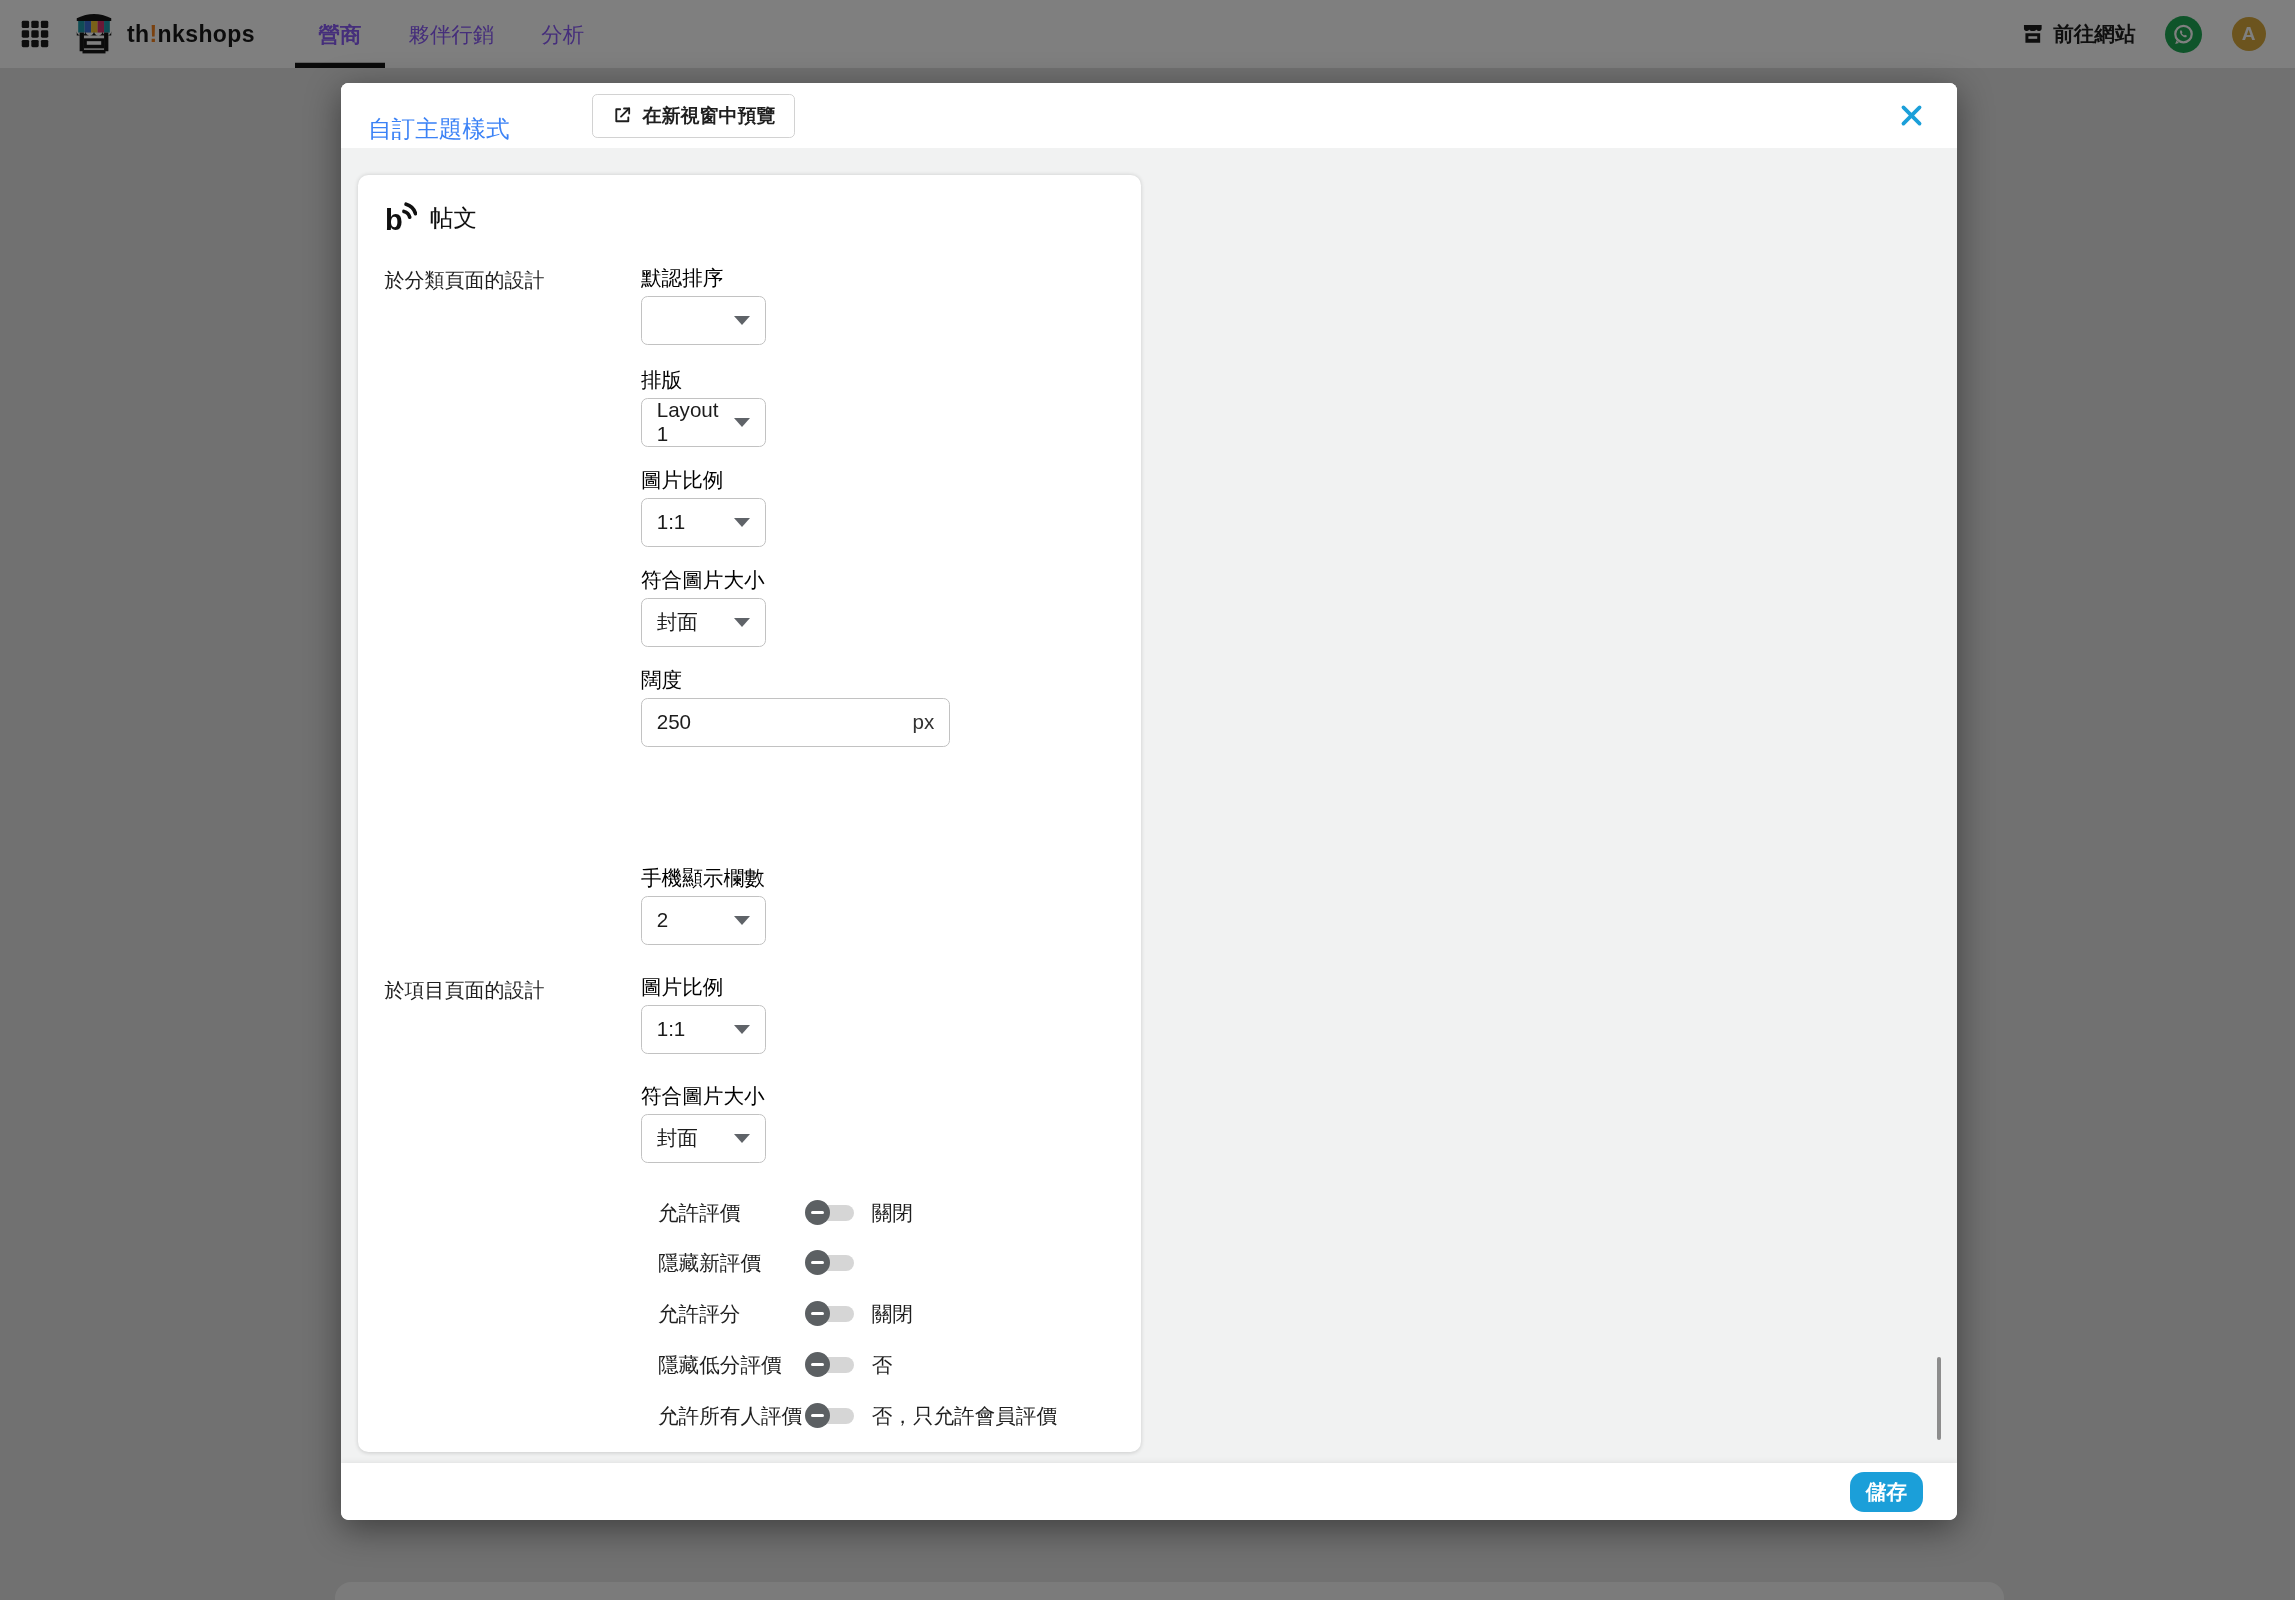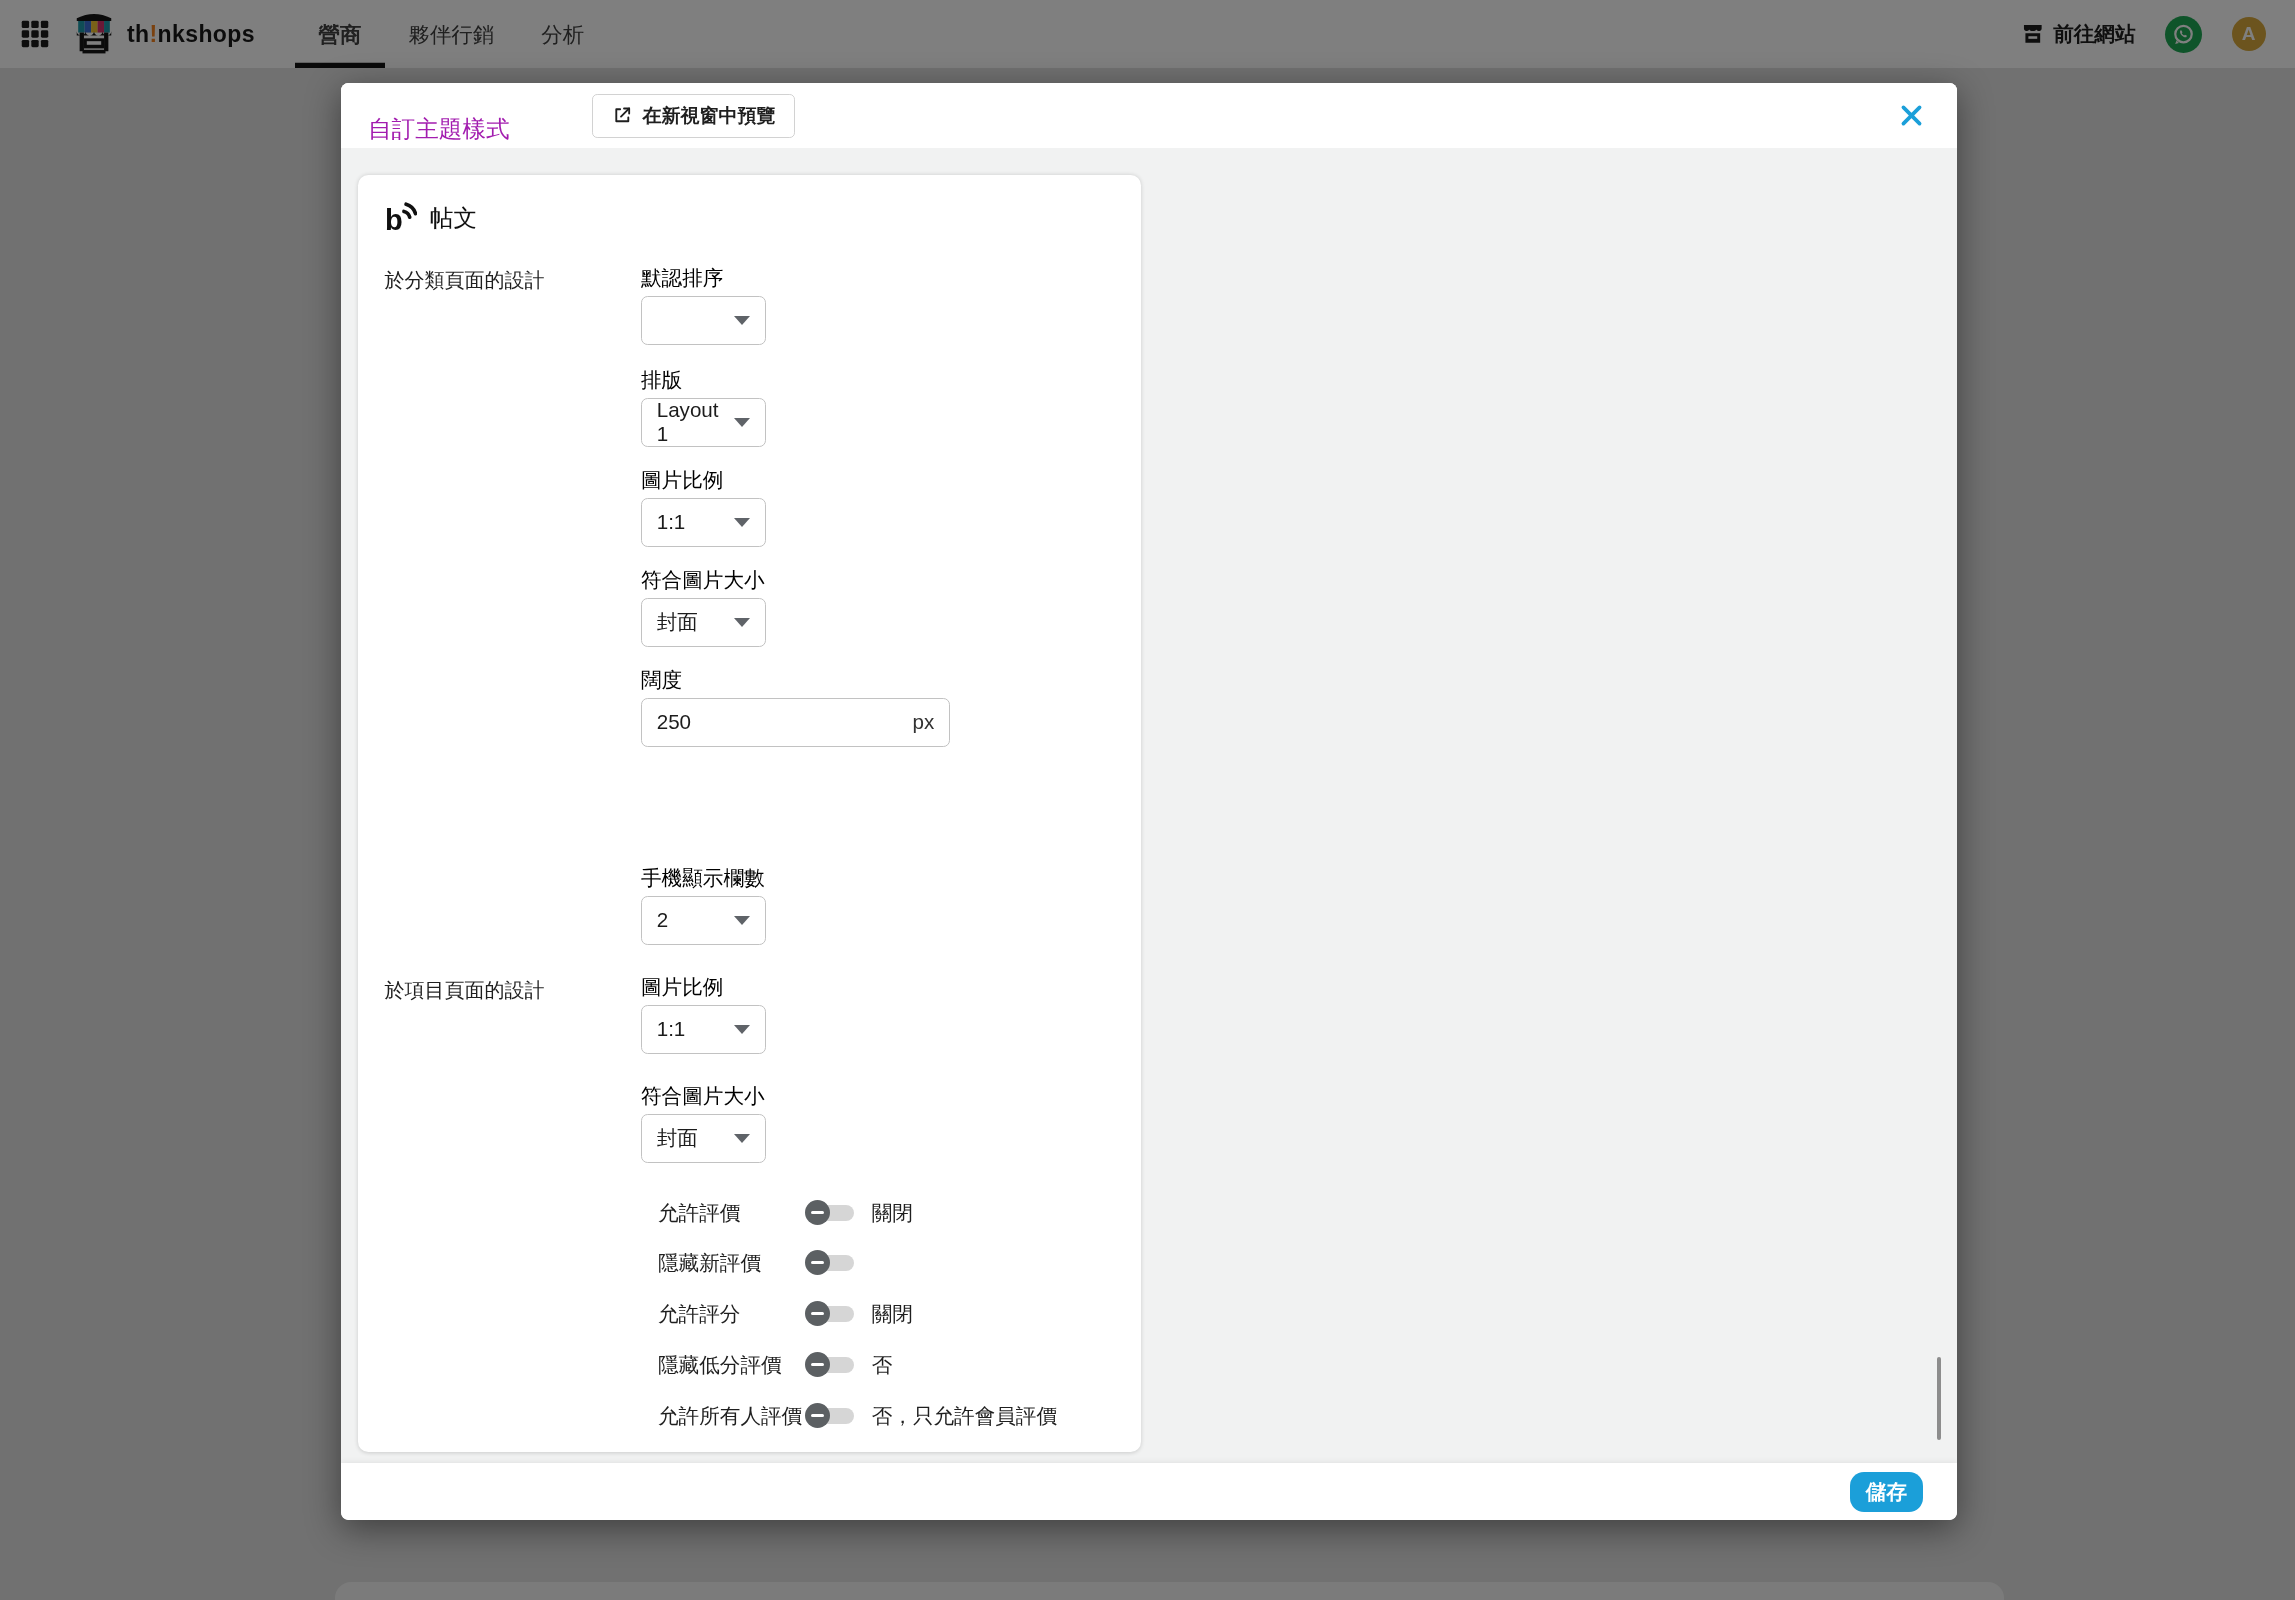--- a/index.html
+++ b/index.html
@@ -17,21 +17,21 @@
     background:#ffffff; display:flex; align-items:center;
     padding:0 29.5px 0 20.6px; z-index:1;
   }
   .grid-btn { width:29.5px; height:29.5px; display:flex; align-items:center; justify-content:center; cursor:pointer; }
   .brand { display:flex; align-items:center; gap:10.3px; margin-left:20.6px; cursor:pointer; }
   .brand-text { font-size:23px; font-weight:800; letter-spacing:0.4px; color:#191919; }
   .brand-text .bang { color:#f5821f; }
   .tabs { display:flex; align-items:stretch; height:68px; margin-left:40px; }
   .tab {
     display:flex; align-items:center; padding:0 23.6px; font-size:21.4px;
-    color:#404040; cursor:pointer; font-weight:500;
+    color:#8b5cf6; cursor:pointer; font-weight:500;
   }
   .tab.active { font-weight:700; box-shadow:inset 0 -5.2px 0 #141414; }
   .header-right { margin-left:auto; display:flex; align-items:center; gap:29.5px; }
   .go-site { display:flex; align-items:center; gap:8.8px; font-size:20.6px; font-weight:600; cursor:pointer; }
   .wa-badge { width:37px; height:37px; border-radius:50%; background:#1fa855; display:flex; align-items:center; justify-content:center; cursor:pointer; }
   .avatar { width:34px; height:34px; border-radius:50%; background:#d8a93c; color:#fff; display:flex; align-items:center; justify-content:center; font-size:19px; font-weight:700; cursor:pointer; }
 
   .page-bottom-strip {
     position:absolute; left:335px; top:1582px; width:1669px; height:52px;
     background:#f6f6f6; border-radius:16px; z-index:1;
@@ -44,21 +44,21 @@
   .modal {
     position:absolute; left:341px; top:83px; width:1616px; height:1437px;
     background:#ffffff; border-radius:7.4px; z-index:10;
     box-shadow:0 8.8px 35px rgba(0,0,0,0.45);
     display:flex; flex-direction:column; overflow:hidden;
   }
   .modal-header {
     height:65px; flex:0 0 65px; background:#fff; display:flex; align-items:center;
     padding:0 29.5px 0 27px; position:relative; z-index:3;
   }
-  .modal-title { font-size:23.6px; font-weight:500; color:#a21caf;margin-top:27px; }
+  .modal-title { font-size:23.6px; font-weight:500; color:#3b82f6;margin-top:27px; }
   .preview-btn {
     margin-left:82px; height:44px; padding:0 19px; display:flex; align-items:center; gap:10.3px;
     background:#fff; border:1.5px solid #d2d2d2; border-radius:5.2px; cursor:pointer;
     font-size:19px; font-weight:600; color:#1f1f1f; font-family:inherit;
   }
   .close-x { margin-left:auto; width:32px; height:32px; display:flex; align-items:center; justify-content:center; cursor:pointer; }
 
   .modal-body { position:relative; flex:1; background:#f1f2f2; z-index:1; }
 
   .card {

